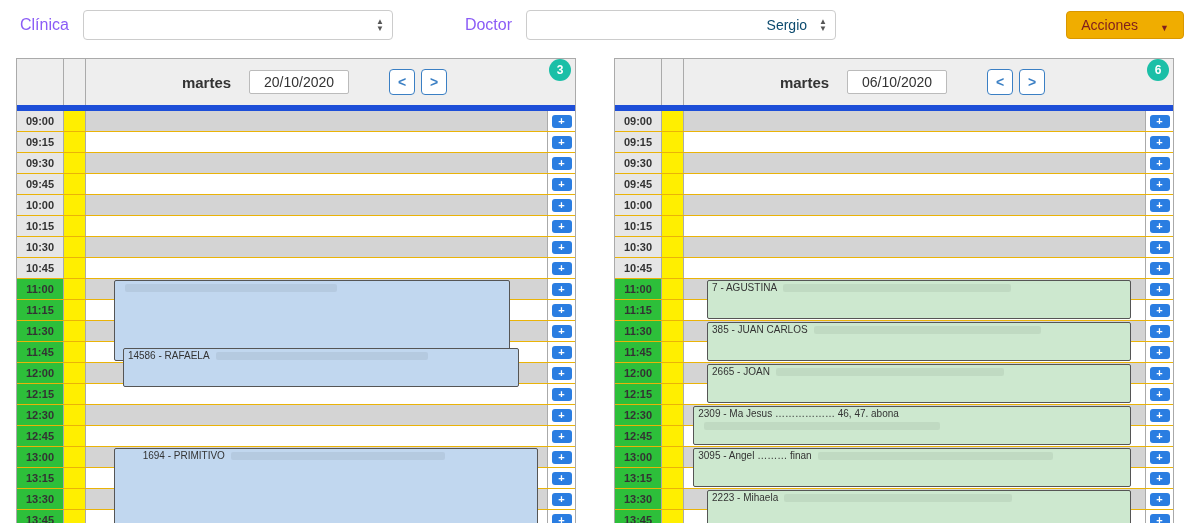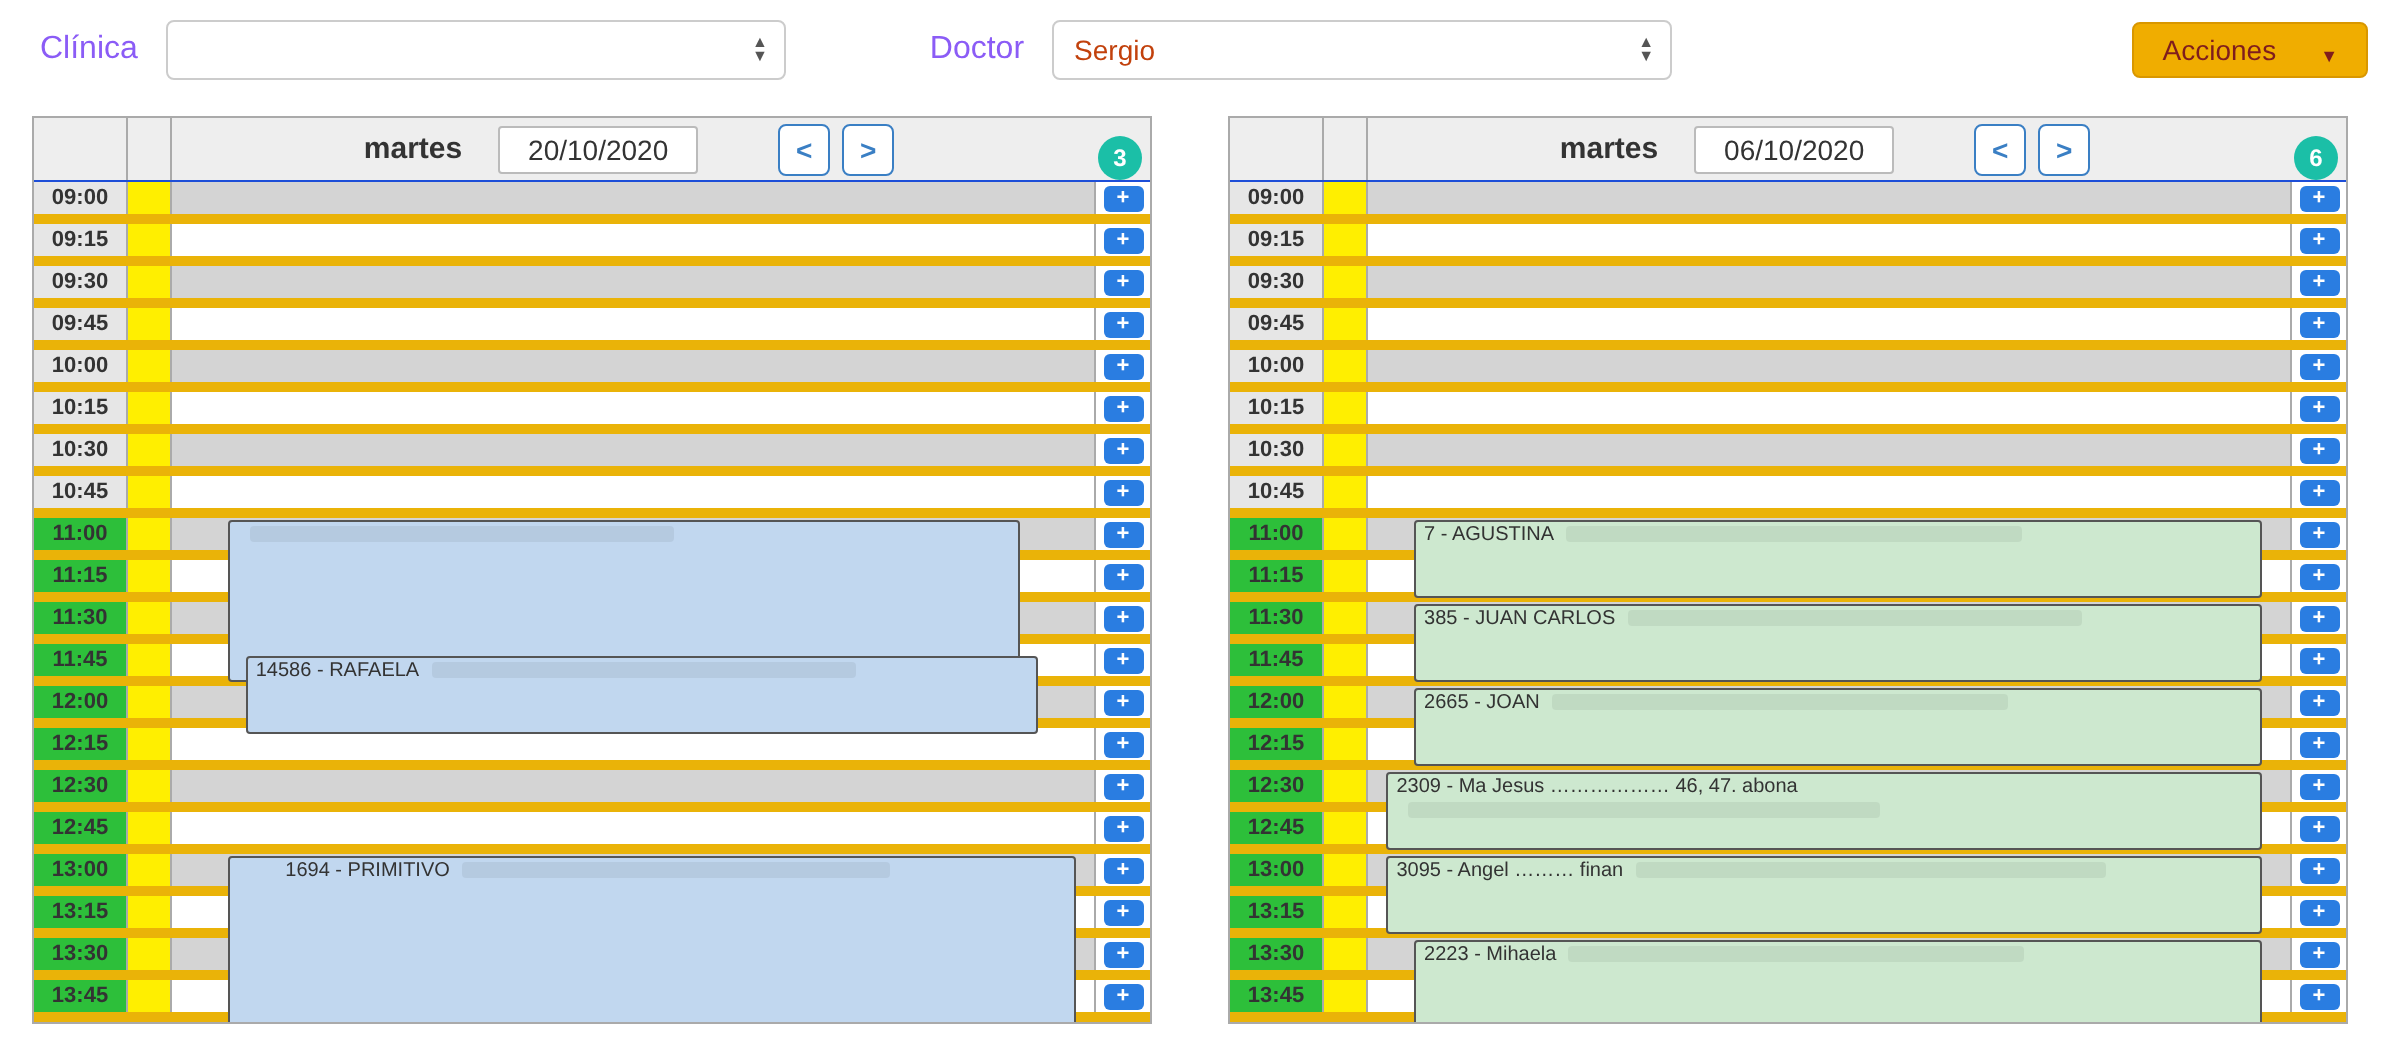--- a/index.html
+++ b/index.html
@@ -27,21 +27,21 @@
     position: relative;
     display: inline-flex;
     align-items: center;
     background: #fff;
     border: 1px solid #ccc;
     border-radius: 4px;
     height: 30px;
     padding: 0 28px 0 10px;
     min-width: 310px;
   }
-  .select-wrap .val { color:#c2410c; font-size:14px; white-space:nowrap; overflow:hidden; flex:1; }
+  .select-wrap .val { color:#0c4a6e; font-size:14px; white-space:nowrap; overflow:hidden; flex:1;text-align:right; }
   .select-caret {
     position: absolute;
     right: 8px;
     top: 50%;
     transform: translateY(-50%);
     display:flex; flex-direction:column; gap:1px;
     font-size:8px; line-height:6px; color:#555;
   }
   .actions-btn {
     margin-left: auto;
@@ -57,24 +57,24 @@
   .calendars {
     display: flex;
     gap: 38px;
   }
   .calendar {
     width: 560px;
     border: 1px solid #aaa;
   }
   .cal-header {
     display:flex;
-    align-items:flex-end;
+    align-items:flex-start;
     background:#eee;
-    border-bottom:1px solid #1d4ed8;
-    height:32px;
+    border-bottom:6px solid #1d4ed8;
+    height:52px;
   }
   .cal-header .stub1 { width:47px; border-right:1px solid #aaa; height:100%; }
   .cal-header .stub2 { width:22px; border-right:1px solid #aaa; height:100%; }
   .cal-header .day-cell {
     flex:1;
     display:flex;
     align-items:center;
     justify-content:center;
     gap:18px;
     position:relative;
@@ -110,21 +110,21 @@
     display:flex; align-items:center; justify-content:center;
     margin:0 4px 0 6px;
   }
   .cal-body {
     position:relative;
     overflow:hidden;
   }
   .row {
     display:flex;
     height:21px;
-    border-bottom:5px solid #eab308;
+    border-bottom:1px solid #eab308;
   }
   .row:last-child { border-bottom:none; }
   .time-cell {
     width:47px;
     border-right:1px solid #aaa;
     display:flex; align-items:center; justify-content:center;
     font-size:11px; font-weight:700;
     background:#e6e6e6;
   }
   .time-cell.green { background:#2dbf3a; }

